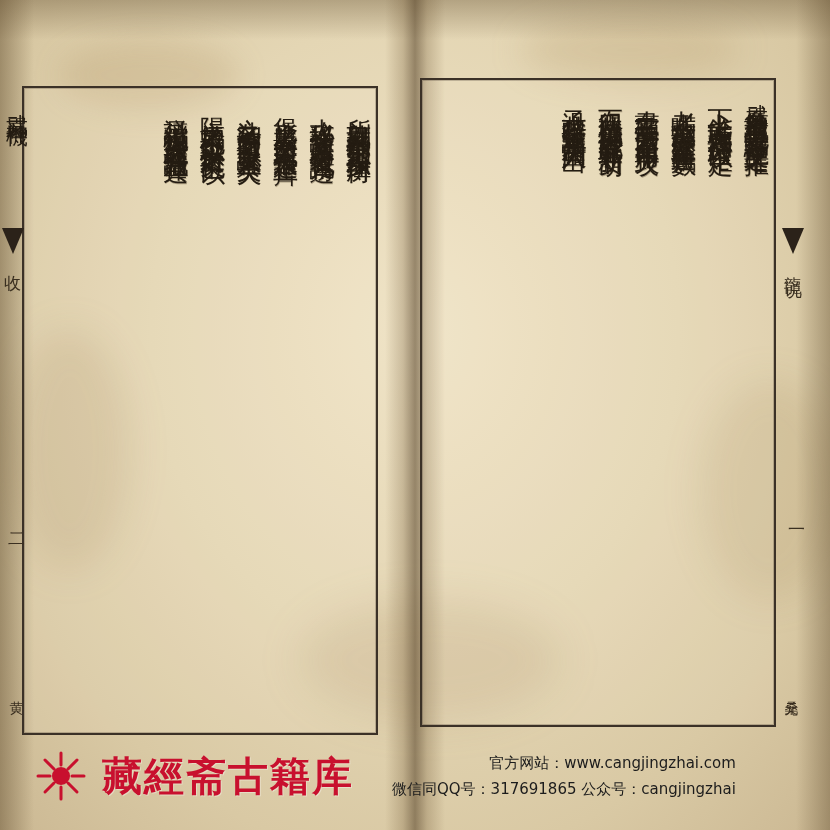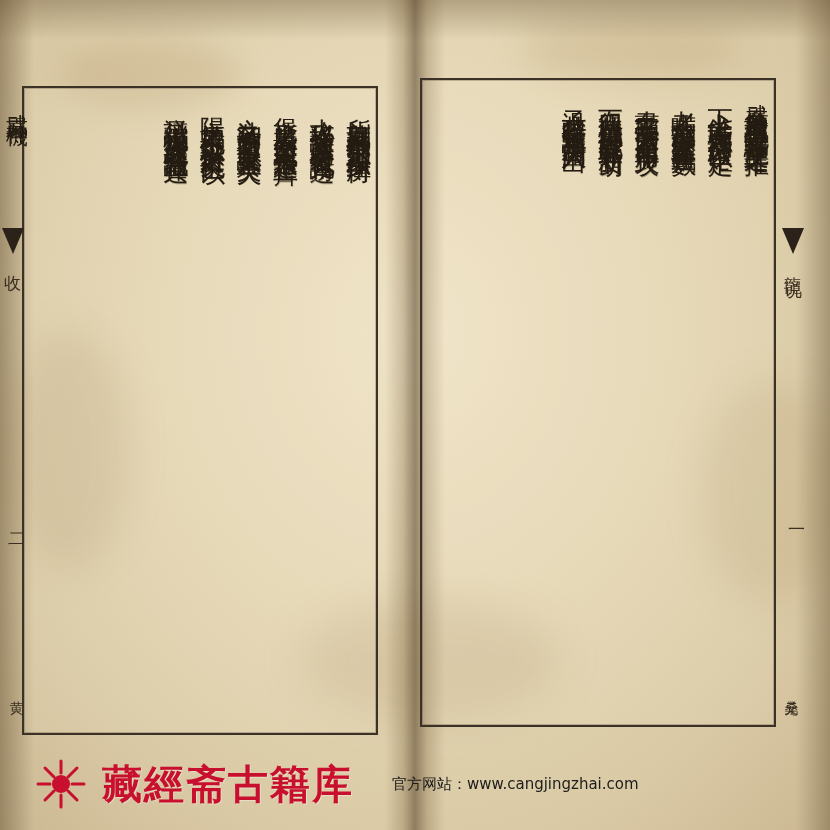--- a/index.html
+++ b/index.html
@@ -127,21 +127,21 @@
     position: absolute;
     width: 22px; height: 26px;
     background: #2b2219;
     clip-path: polygon(0 0, 100% 0, 50% 100%);
   }
 
   
   .watermark {
     position: absolute;
     left: 0;
-    bottom: 0;
+    bottom: 8px;
     width: 830px;
     height: 92px;
     display: flex;
     align-items: center;
     padding-left: 34px;
     box-sizing: border-box;
     gap: 14px;
   }
   .wm-logo {
     width: 54px; height: 54px;
@@ -230,16 +230,17 @@
           <line x1="11" y1="11" x2="20" y2="20"></line>
           <line x1="34" y1="34" x2="43" y2="43"></line>
           <line x1="43" y1="11" x2="34" y2="20"></line>
           <line x1="20" y1="34" x2="11" y2="43"></line>
         </g>
       </svg>
     </div>
     <div class="wm-brand">藏經斋古籍库</div>
     <div class="wm-lines">
       <div>官方网站：www.cangjingzhai.com</div>
+      <div>微信同QQ号：317691865  公众号：cangjingzhai</div>
     </div>
   </div>
 
 </div>
 
 </body></html>

